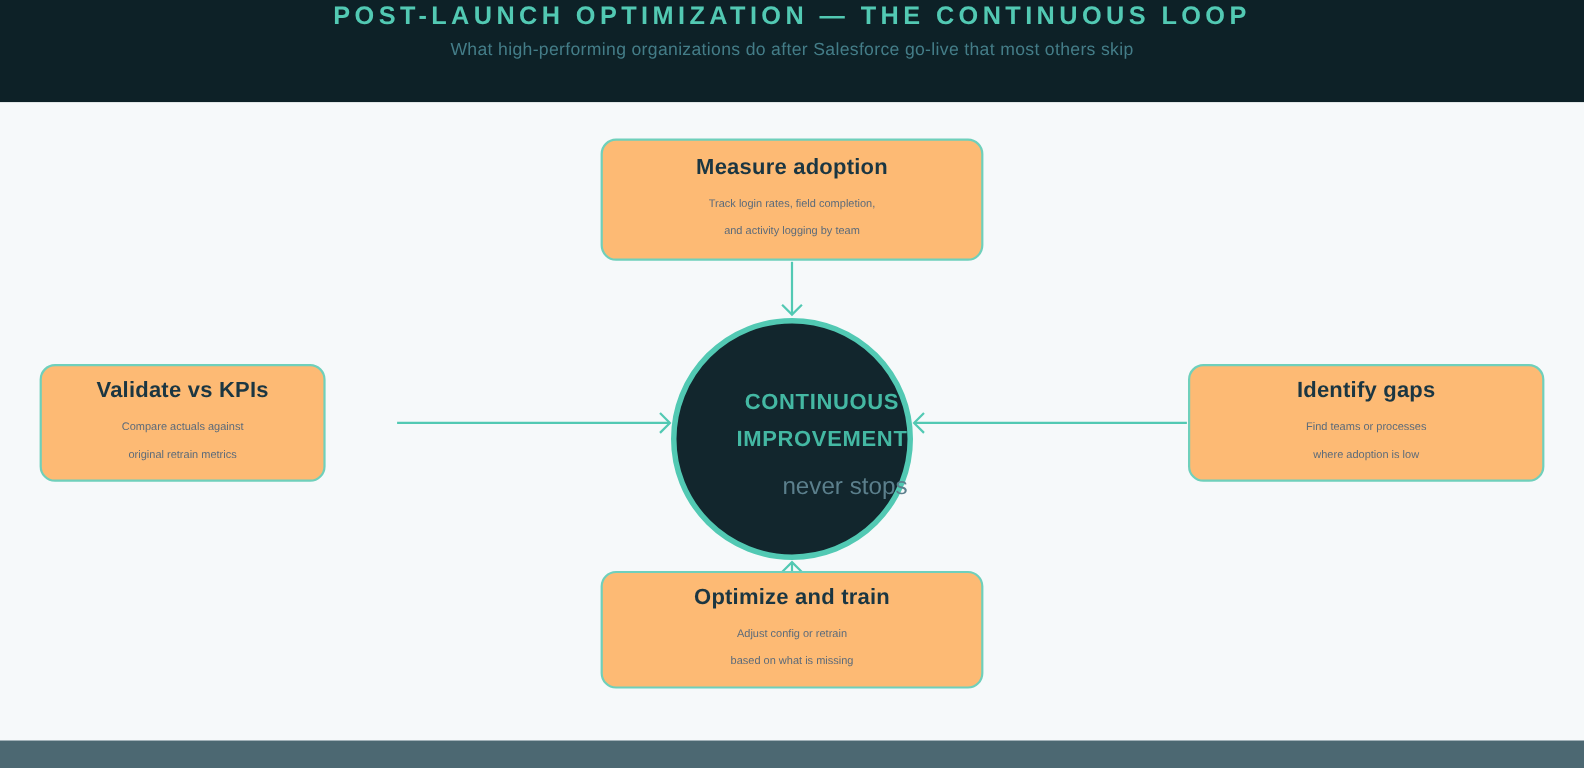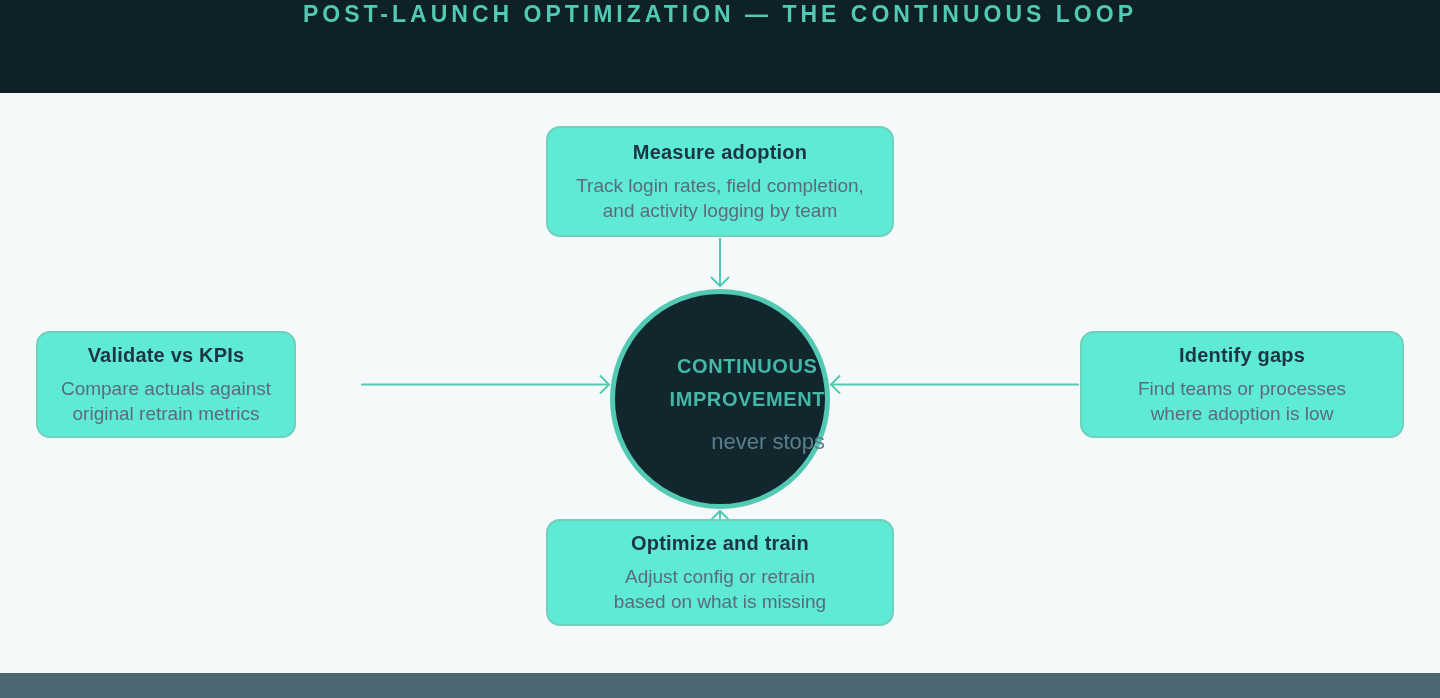--- a/index.html
+++ b/index.html
@@ -47,42 +47,42 @@
   }
   .arrows .stroke {
     stroke: var(--accent, #52c9b3);
     stroke-width: 2;
     fill: none;
   }
 
   
   .node {
     position: absolute;
-    background: #5eead4;
+    background: #fdba74;
     border: 2px solid var(--accent-soft, #6fd0bb);
     border-radius: 14px;
     display: flex; flex-direction: column;
     align-items: center; justify-content: center;
     text-align: center;
     padding: 10px 14px;
   }
   .node-top    { left: 546px; top: 33px;  width: 348px; height: 111px; }
   .node-left   { left: 36px;  top: 238px; width: 260px; height: 107px; }
   .node-right  { left: 1080px; top: 238px; width: 324px; height: 107px; justify-content: flex-end; }
   .node-bottom { left: 546px; top: 426px; width: 348px; height: 107px; }
   .node-title {
     color: var(--box-title, #1b3642);
     font-size: 20px;
     font-weight: bold;
     margin-bottom: 9px;
     letter-spacing: 0.2px;
   }
   .node-line {
     color: var(--box-body, #5c6b7a);
-    font-size: 19px;
+    font-size: 10px;
     line-height: 25px;
   }
 
   
   .hub {
     position: absolute;
     left: 610px; top: 196px;
     width: 220px; height: 220px;
     border-radius: 50%;
     background: var(--hub-fill, #12262d);
@@ -112,20 +112,21 @@
     background: var(--footer-bg, #4c6872);
   }
 </style>
 </head>
 <body>
 
 <div class="page">
 
   <header class="header">
     <h1>POST-LAUNCH OPTIMIZATION — THE CONTINUOUS LOOP</h1>
+    <p>What high-performing organizations do after Salesforce go-live that most others skip</p>
   </header>
 
   <main class="stage">
 
     <svg class="arrows" viewBox="0 0 1440 580">
       <g>
         <line class="stroke" x1="720" y1="145" x2="720" y2="192"></line>
         <polyline class="stroke" points="711,184 720,193 729,184"></polyline>
       </g>
       <g>

